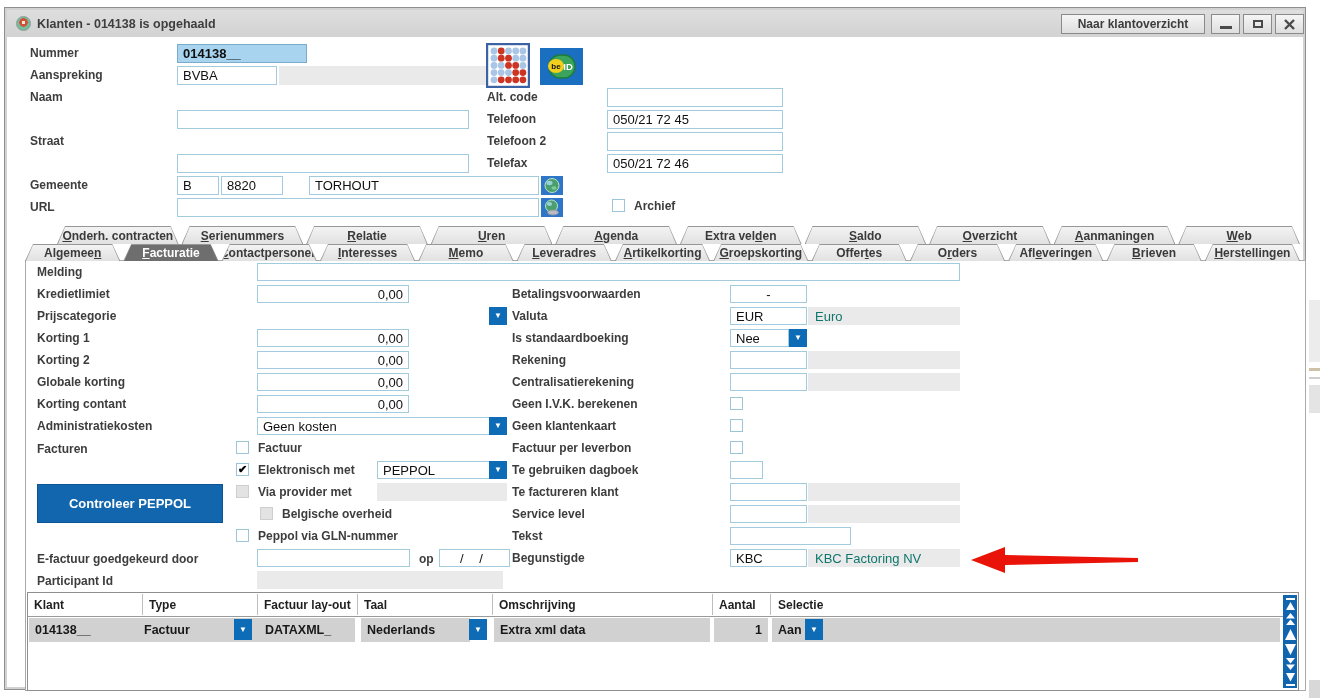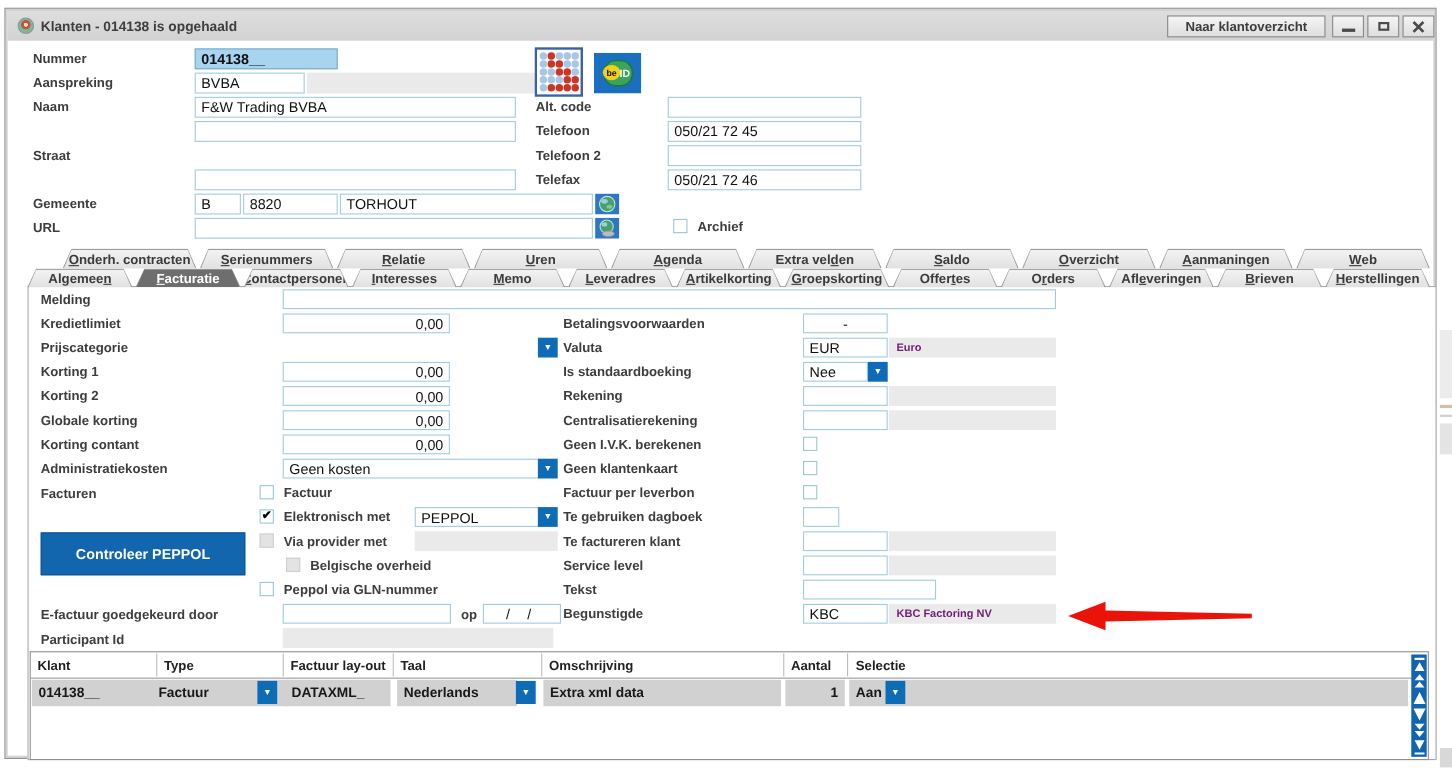--- a/index.html
+++ b/index.html
@@ -14,21 +14,21 @@
   .tbtn{position:absolute;top:4px;height:20px;background:linear-gradient(#f5f5f5,#dedede);
         border:1px solid #8a8a8a;box-sizing:border-box;display:flex;align-items:center;justify-content:center;
         font-size:12px;font-weight:bold;color:#3c3c3c;}
   .lbl{position:absolute;font-size:12px;font-weight:bold;color:#3d3d3d;white-space:nowrap;line-height:13px;}
   .fld{position:absolute;background:#fff;border:1px solid #a3cbde;box-sizing:border-box;
        display:flex;align-items:center;padding:0 5px;font-size:13px;color:#101010;white-space:nowrap;overflow:hidden;}
   .fld.sel{background:#a9d4ef;border-color:#79abca;font-weight:bold;}
   .fld.num{justify-content:flex-end;}
   .fld.ctr{justify-content:center;}
   .gray{position:absolute;background:#eaeaea;box-sizing:border-box;display:flex;align-items:center;
-        padding:0 7px;font-size:10px;color:#701a75;white-space:nowrap;overflow:hidden;font-weight:bold;}
+        padding:0 7px;font-size:13px;color:#0f766e;white-space:nowrap;overflow:hidden;}
   .ddbtn{position:absolute;background:#0d6cb5;display:flex;align-items:center;justify-content:center;
          color:#fff;font-size:8px;line-height:8px;cursor:default;}
   .cb{position:absolute;width:13px;height:13px;background:#fff;border:1px solid #9cc5da;box-sizing:border-box;
       font-size:11px;line-height:10px;text-align:center;color:#000;font-weight:bold;overflow:hidden;}
   .cb.disabled{background:#e3e3e3;border-color:#cfcfcf;}
   .bigbtn{position:absolute;background:#1266ae;color:#ffffff;font-weight:bold;font-size:13px;
           display:flex;align-items:center;justify-content:center;border:1px solid #0d5494;box-sizing:border-box;}
   .tabs{position:absolute;display:flex;gap:3px;}
   .tab{position:relative;flex:1 1 auto;min-width:0;}
   .tab-border{position:absolute;inset:0;background:#979797;clip-path:polygon(8px 0,calc(100% - 8px) 0,100% 100%,0 100%);}
@@ -80,29 +80,28 @@
     </div>
 
     <div class="lbl" style="left:23px;top:37px">Nummer</div>
     <div class="fld sel" style="left:170px;top:34px;width:130px;height:19px">014138__</div>
 
     <div class="lbl" style="left:23px;top:59px">Aanspreking</div>
     <div class="fld" style="left:170px;top:56px;width:100px;height:19px">BVBA</div>
     <div class="gray" style="left:272px;top:56px;width:233px;height:19px"></div>
 
     <div class="lbl" style="left:23px;top:81px">Naam</div>
-    <div class="fld" style="left:170px;top:78px;width:292px;height:19px">F&amp;W Trading BVBA</div>
     <div class="fld" style="left:170px;top:100px;width:292px;height:19px"></div>
 
     <div class="lbl" style="left:23px;top:125px">Straat</div>
     <div class="fld" style="left:170px;top:144px;width:292px;height:19px"></div>
 
     <div class="lbl" style="left:23px;top:169px">Gemeente</div>
     <div class="fld" style="left:170px;top:166px;width:42px;height:19px">B</div>
-    <div class="fld" style="left:214px;top:166px;width:86px;height:19px">8820</div>
+    <div class="fld" style="left:214px;top:166px;width:62px;height:19px">8820</div>
     <div class="fld" style="left:302px;top:166px;width:230px;height:19px">TORHOUT</div>
     <svg class="icnbtn" style="left:534px;top:166px" width="22" height="19">
       <rect width="22" height="19" fill="#2e77c8"></rect>
         <circle cx="11" cy="9.5" r="7" fill="#4aa06c" stroke="#bfe3c6" stroke-width="1"></circle>
       <ellipse cx="8.5" cy="7" rx="3" ry="2.2" fill="#a8d7f0" opacity="0.85"></ellipse>
         <ellipse cx="13" cy="12" rx="2.6" ry="1.8" fill="#7fc89a"></ellipse>
     </svg>
 
     <div class="lbl" style="left:23px;top:191px">URL</div>
     <div class="fld" style="left:170px;top:188px;width:362px;height:19px"></div>

